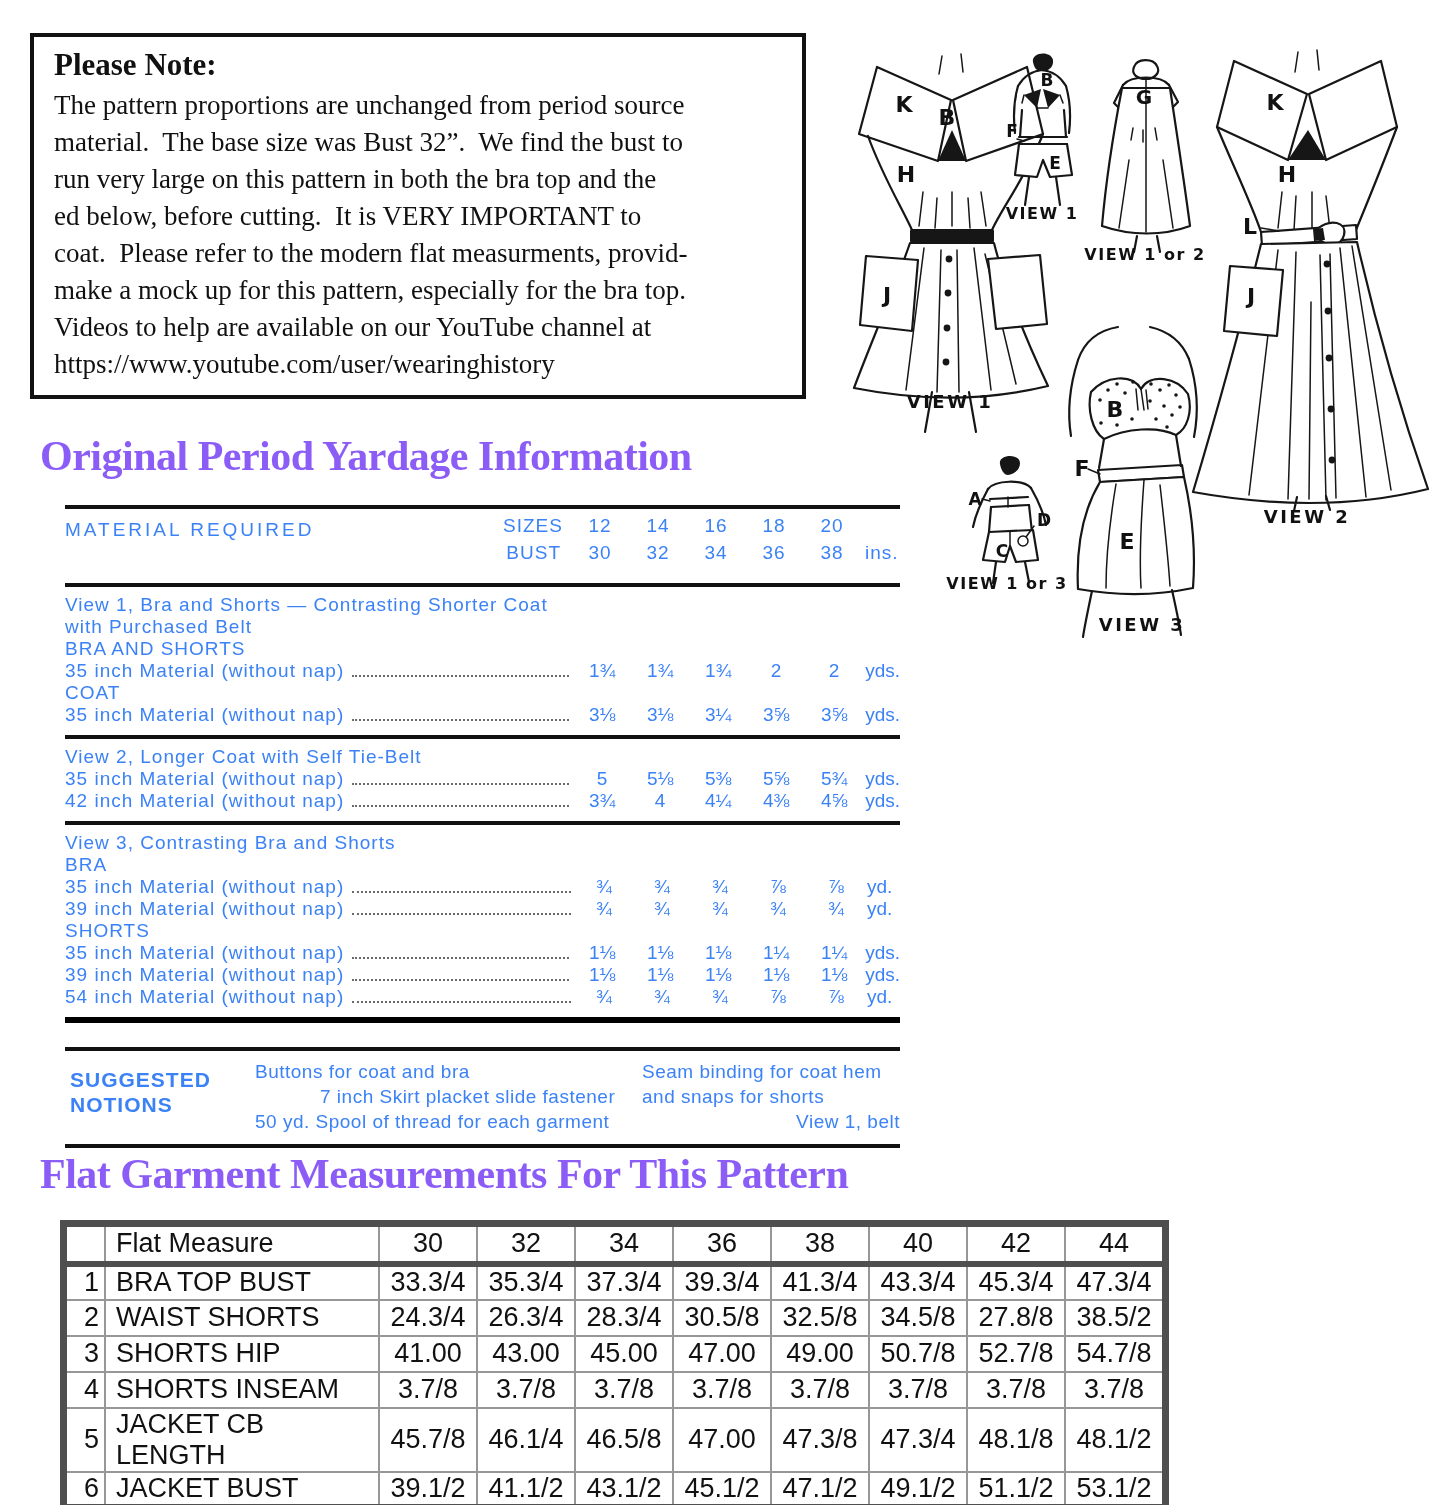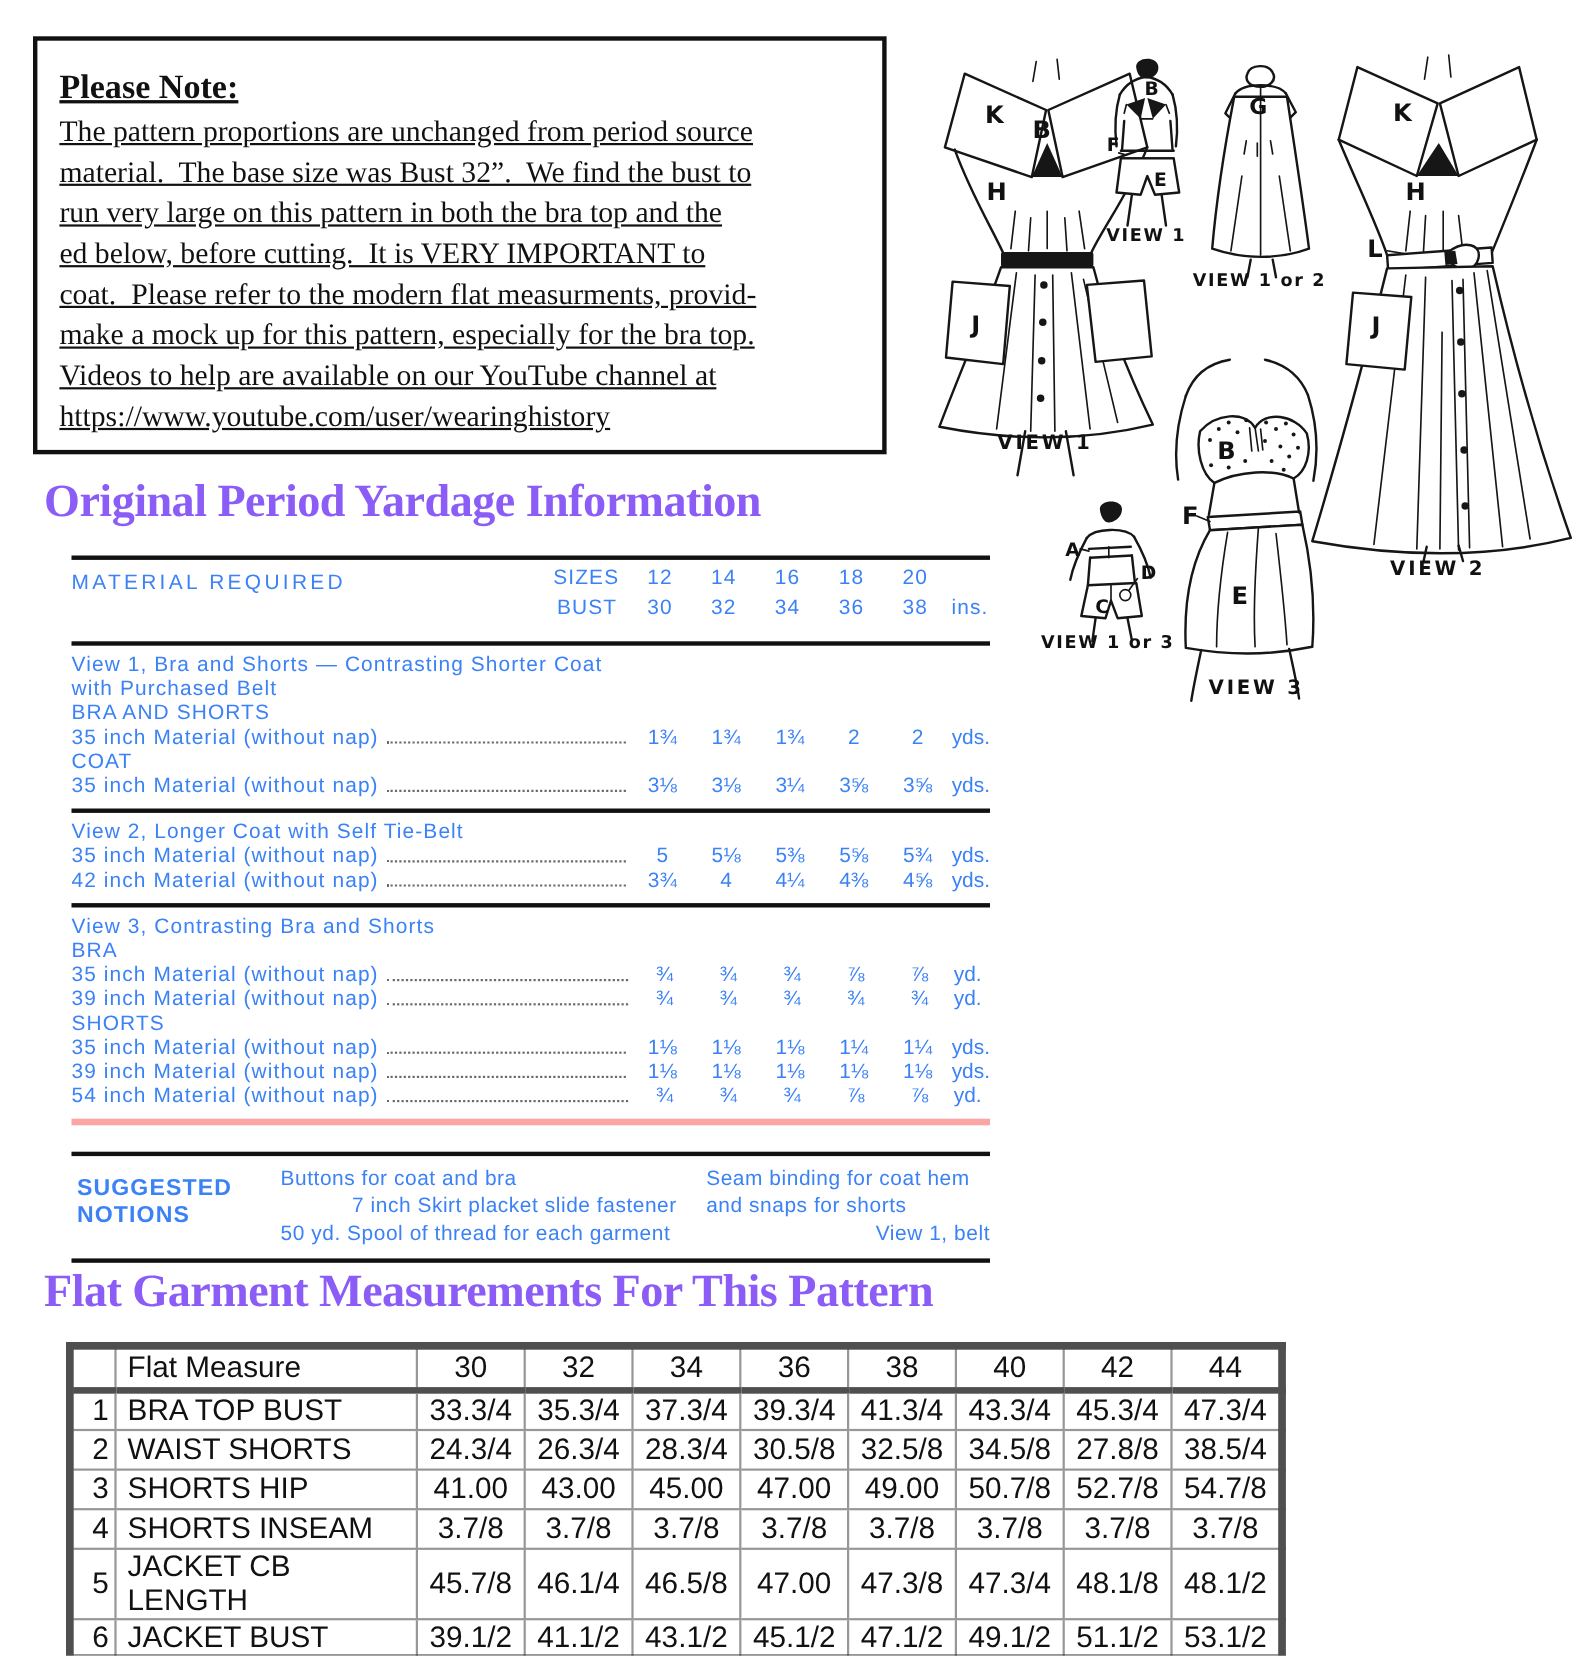--- a/index.html
+++ b/index.html
@@ -1,38 +1,38 @@
 <!DOCTYPE html>
 <html><head>
 <meta charset="utf-8">
 <style>
   html,body{margin:0;padding:0;background:#fff;}
   body{position:relative;width:1445px;height:1505px;font-family:"Liberation Sans",sans-serif;color:#111;overflow:hidden;}
 
   
-  .note-box{position:absolute;left:30px;top:33px;width:728px;border:4px solid #111;padding:20px 20px 12px 20px;background:#fff;text-decoration:underline;}
+  .note-box{position:absolute;left:30px;top:33px;width:728px;border:4px solid #111;padding:6px 20px 12px 20px;background:#fff;}
   .note-title{font-family:"Liberation Serif",serif;font-weight:bold;font-size:31px;line-height:44px;}
   .note-line{font-family:"Liberation Serif",serif;font-size:27px;line-height:37px;white-space:pre;}
 
   
   .big-heading{position:absolute;font-family:"Liberation Serif",serif;font-weight:bold;font-size:42px;letter-spacing:-0.5px;color:#8b5cf6;white-space:nowrap;}
   #yardage-heading{left:40px;top:432px;}
   #flat-heading{left:40px;top:1150px;}
 
   
   .ytable{position:absolute;left:65px;top:505px;width:835px;font-size:19px;color:#3b82f6;}
   .yrule{border-top:4px solid #111;height:0;}
   .yheader{position:relative;height:74px;}
   .ymat{position:absolute;left:0;top:10px;letter-spacing:3px;white-space:nowrap;}
   .ysizes{position:absolute;left:438px;top:6px;display:grid;grid-template-columns:68px repeat(5,58px) 44px;grid-auto-rows:27px;letter-spacing:1px;}
   .ysl{text-align:right;padding-right:10px;}
   .ysv{text-align:center;}
   .ysu{text-align:left;padding-left:4px;}
   .ysec{border-bottom:4px solid #111;padding:7px 0 9px 0;}
-  .ysec:last-child{border-bottom:6px solid #fca5a5;}
+  .ysec:last-child{border-bottom:6px solid #000000;}
   .ytitle,.ygroup{height:22px;line-height:22px;letter-spacing:1px;white-space:nowrap;}
   .yrow{display:flex;align-items:baseline;height:22px;line-height:22px;}
   .ylabel{white-space:nowrap;letter-spacing:1px;flex:0 0 auto;}
   .ydots{flex:1 1 auto;min-width:14px;border-bottom:2px dotted #6a6a6a;margin:0 4px 5px 8px;}
   .yval{flex:0 0 58px;width:58px;text-align:center;}
   .yunit{flex:0 0 33px;margin-left:2px;white-space:nowrap;}
 
   
   .notions{position:relative;margin-top:24px;border-top:4px solid #111;border-bottom:4px solid #111;padding:8px 0 10px 0;}
   .nlabel{position:absolute;left:5px;top:16px;font-weight:bold;font-size:21px;line-height:25px;letter-spacing:1px;}
@@ -412,21 +412,21 @@
         <tr class="frow">
           <td class="fnum">2</td>
           <td class="fmeasure">WAIST SHORTS</td>
           <td class="fval">24.3/4</td>
           <td class="fval">26.3/4</td>
           <td class="fval">28.3/4</td>
           <td class="fval">30.5/8</td>
           <td class="fval">32.5/8</td>
           <td class="fval">34.5/8</td>
           <td class="fval">27.8/8</td>
-          <td class="fval">38.5/4</td>
+          <td class="fval">38.5/2</td>
         </tr>
         <tr class="frow">
           <td class="fnum">3</td>
           <td class="fmeasure">SHORTS HIP</td>
           <td class="fval">41.00</td>
           <td class="fval">43.00</td>
           <td class="fval">45.00</td>
           <td class="fval">47.00</td>
           <td class="fval">49.00</td>
           <td class="fval">50.7/8</td>

